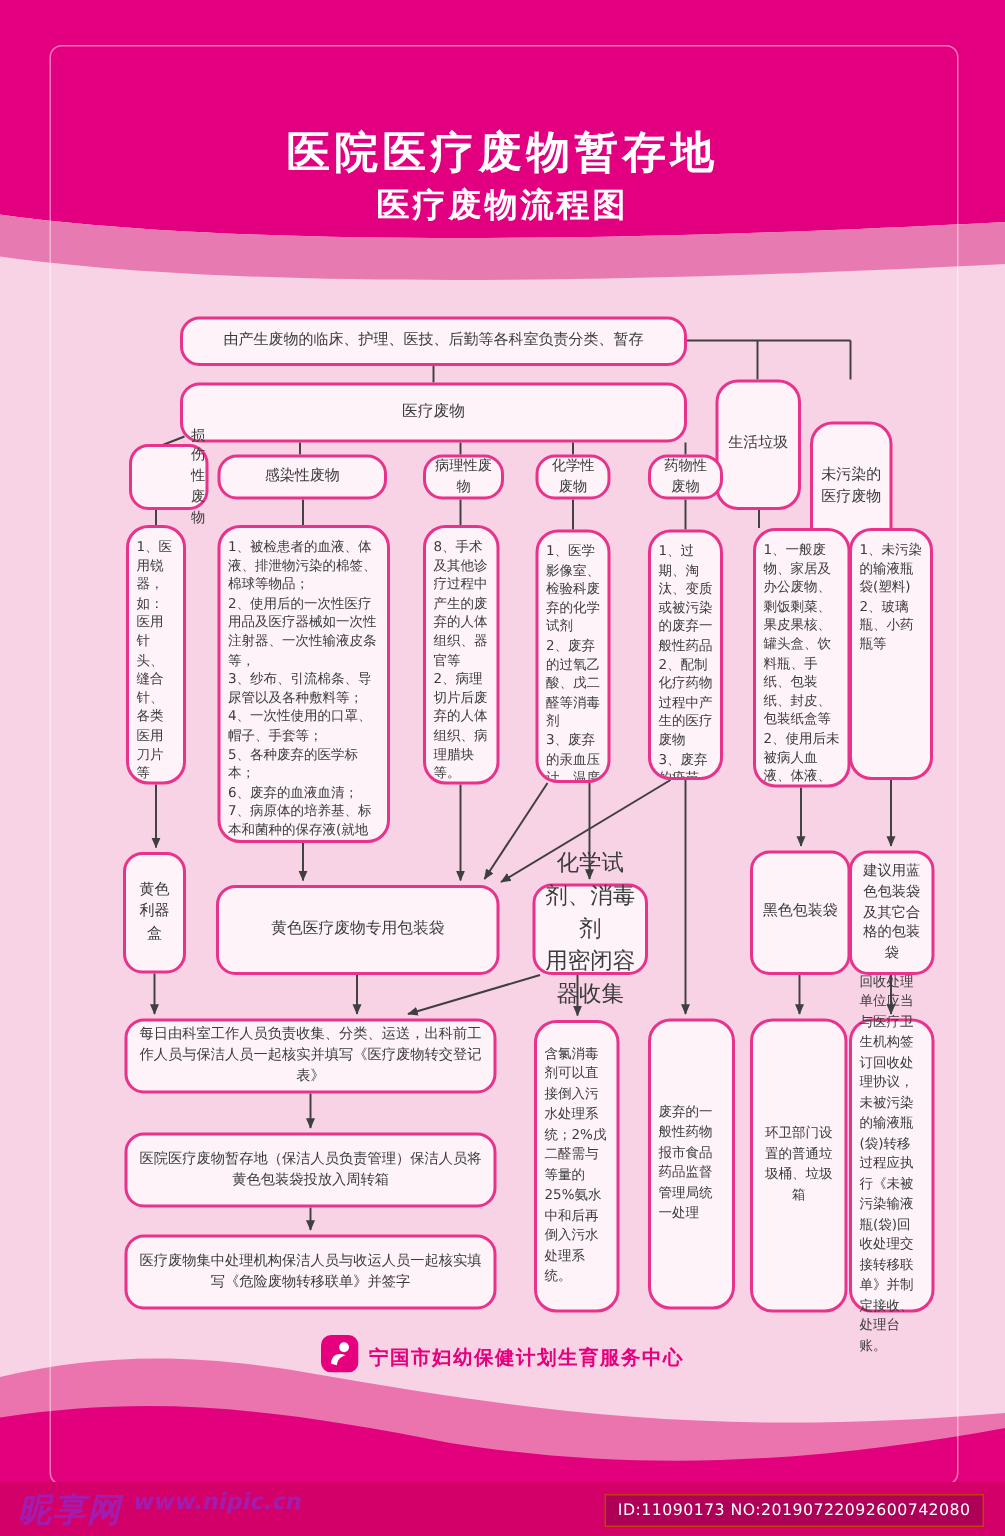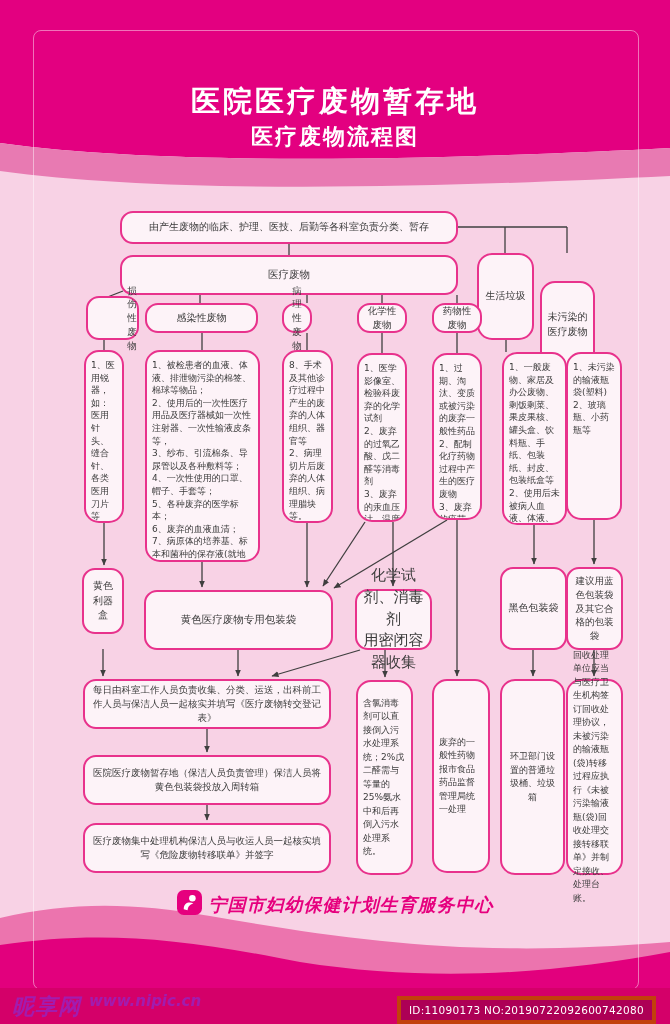--- a/index.html
+++ b/index.html
@@ -26,31 +26,31 @@
         display:flex;align-items:center;justify-content:center;text-align:center;
         font-size:9.5px;line-height:1.45;padding:3px 5px;white-space:pre-line;}
   .detail{align-items:flex-start;justify-content:flex-start;text-align:left;
           font-size:9px;line-height:1.4;padding:7px 5px;border-radius:15px;overflow:hidden;}
   .vcenter{align-items:center;text-align:left;font-size:9px;line-height:1.5;border-radius:15px;}
   .vcenterc{align-items:center;text-align:center;font-size:9px;line-height:1.5;border-radius:15px;}
 
   
   .org-row{position:absolute;left:0;top:890px;width:670px;display:flex;align-items:center;
            justify-content:center;gap:7px;z-index:4;}
-  .org-name{color:#e6007e;font-size:18px;font-weight:bold;letter-spacing:1px;font-style:italic;}
+  .org-name{color:#e6007e;font-size:13px;font-weight:bold;letter-spacing:1px;}
 
   
   .waves{position:absolute;left:0;top:890px;z-index:2;}
   .footer-bar{position:absolute;left:0;top:988px;width:670px;height:36px;background:#d40069;z-index:5;}
   .watermark{position:absolute;left:12px;top:992px;z-index:6;display:flex;align-items:flex-start;gap:8px;
              color:#a21caf;font-style:italic;font-weight:bold;}
   .wm-cn{font-size:22px;letter-spacing:1px;}
   .wm-url{font-size:15px;}
   .id-badge{position:absolute;right:14px;top:996px;z-index:6;height:20px;line-height:20px;
-            padding:0 8px;background:rgba(0,0,0,.18);border:4px solid #c2410c;color:#fff;
+            padding:0 8px;background:rgba(0,0,0,.18);border:1px solid #c2410c;color:#fff;
             font-size:10.5px;letter-spacing:.3px;}
 </style>
 </head>
 <body>
 
 <div class="poster">
 
   <svg class="header-svg" width="670" height="200">
     <path d="M0,0 H670 V148 C480,158 180,168 0,143 Z" fill="#e30080"></path>
     <path d="M0,143 C180,168 480,158 670,148 L670,176 C470,186 180,196 0,171 Z" fill="#e87ab2"></path>
@@ -110,21 +110,21 @@
     </g>
   </svg>
 
   <div class="node" style="left:120px;top:211px;width:338px;height:33px;font-size:10px;">由产生废物的临床、护理、医技、后勤等各科室负责分类、暂存</div>
   <div class="node" style="left:120px;top:255px;width:338px;height:40px;font-size:10.5px;">医疗废物</div>
   <div class="node" style="left:477px;top:253px;width:57px;height:87px;font-size:10px;border-radius:15px;">生活垃圾</div>
   <div class="node" style="left:540px;top:253px;width:55px;height:87px;font-size:10px;border-radius:15px;margin-top:28px;">未污染的医疗废物</div>
 
   <div class="node" style="left:86px;top:296px;width:40px;height:44px;font-size:9.5px;padding-left:44px;">损伤性废物</div>
   <div class="node" style="left:145px;top:303px;width:113px;height:30px;font-size:10px;">感染性废物</div>
-  <div class="node" style="left:282px;top:303px;width:30px;height:30px;font-size:9.5px;">病理性废物</div>
+  <div class="node" style="left:282px;top:303px;width:54px;height:30px;font-size:9.5px;">病理性废物</div>
   <div class="node" style="left:357px;top:303px;width:50px;height:30px;font-size:9.5px;text-align:center;">化学性废物</div>
   <div class="node" style="left:432px;top:303px;width:50px;height:30px;font-size:9.5px;">药物性废物</div>
 
   <div class="node detail" style="left:84px;top:350px;width:40px;height:173px;">1、医用锐器，如：医用针头、缝合针、各类医用刀片等
 2、载玻片、玻璃试管、安瓶等。</div>
   <div class="node detail" style="left:145px;top:350px;width:115px;height:212px;">1、被检患者的血液、体液、排泄物污染的棉签、棉球等物品；
 2、使用后的一次性医疗用品及医疗器械如一次性注射器、一次性输液皮条等，
 3、纱布、引流棉条、导尿管以及各种敷料等；
 4、一次性使用的口罩、帽子、手套等；
 5、各种废弃的医学标本；
@@ -137,21 +137,21 @@
 2、废弃的过氧乙酸、戊二醛等消毒剂
 3、废弃的汞血压计、温度计等。</div>
   <div class="node detail" style="left:432px;top:353px;width:50px;height:167px;">1、过期、淘汰、变质或被污染的废弃一般性药品
 2、配制化疗药物过程中产生的医疗废物
 3、废弃的疫苗、血液制品等。</div>
   <div class="node detail" style="left:502px;top:352px;width:65px;height:173px;">1、一般废物、家居及办公废物、剩饭剩菜、果皮果核、罐头盒、饮料瓶、手纸、包装纸、封皮、包装纸盒等
 2、使用后未被病人血液、体液、排泄物污染等各种器械。</div>
   <div class="node detail" style="left:566px;top:352px;width:56px;height:168px;">1、未污染的输液瓶袋(塑料)
 2、玻璃瓶、小药瓶等</div>
 
-  <div class="node" style="left:82px;top:568px;width:42px;height:66px;font-size:10px;">黄色
+  <div class="node" style="left:82px;top:568px;width:42px;height:81px;font-size:10px;">黄色
 利器盒</div>
   <div class="node" style="left:144px;top:590px;width:189px;height:60px;font-size:10.5px;">黄色医疗废物专用包装袋</div>
   <div class="node" style="left:355px;top:589px;width:77px;height:61px;font-size:15px;">化学试剂、消毒剂
 用密闭容器收集</div>
   <div class="node" style="left:500px;top:567px;width:67px;height:83px;font-size:10px;">黑色包装袋</div>
   <div class="node" style="left:566px;top:567px;width:57px;height:83px;font-size:9.5px;">建议用蓝色包装袋及其它合格的包装袋</div>
 
   <div class="node" style="left:83px;top:679px;width:248px;height:50px;">每日由科室工作人员负责收集、分类、运送，出科前工作人员与保洁人员一起核实并填写《医疗废物转交登记表》</div>
   <div class="node" style="left:83px;top:755px;width:248px;height:50px;">医院医疗废物暂存地（保洁人员负责管理）保洁人员将黄色包装袋投放入周转箱</div>
   <div class="node" style="left:83px;top:823px;width:248px;height:50px;">医疗废物集中处理机构保洁人员与收运人员一起核实填写《危险废物转移联单》并签字</div>

